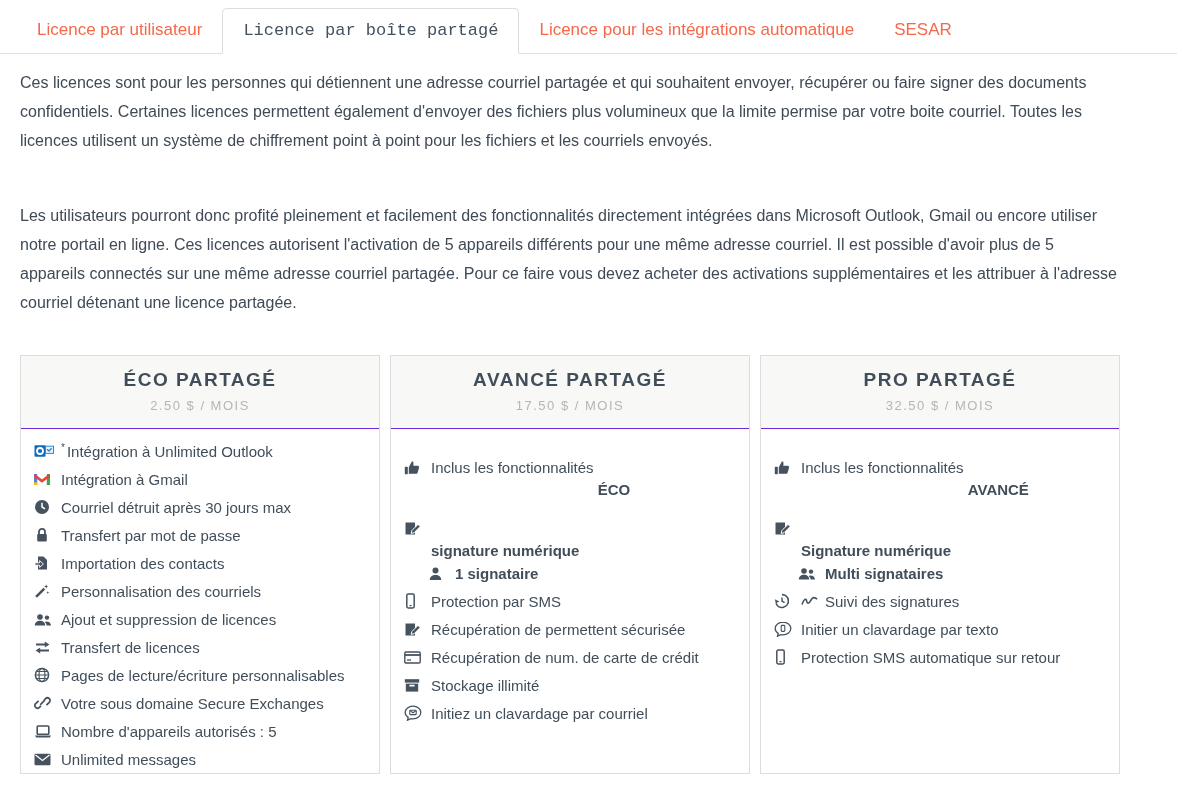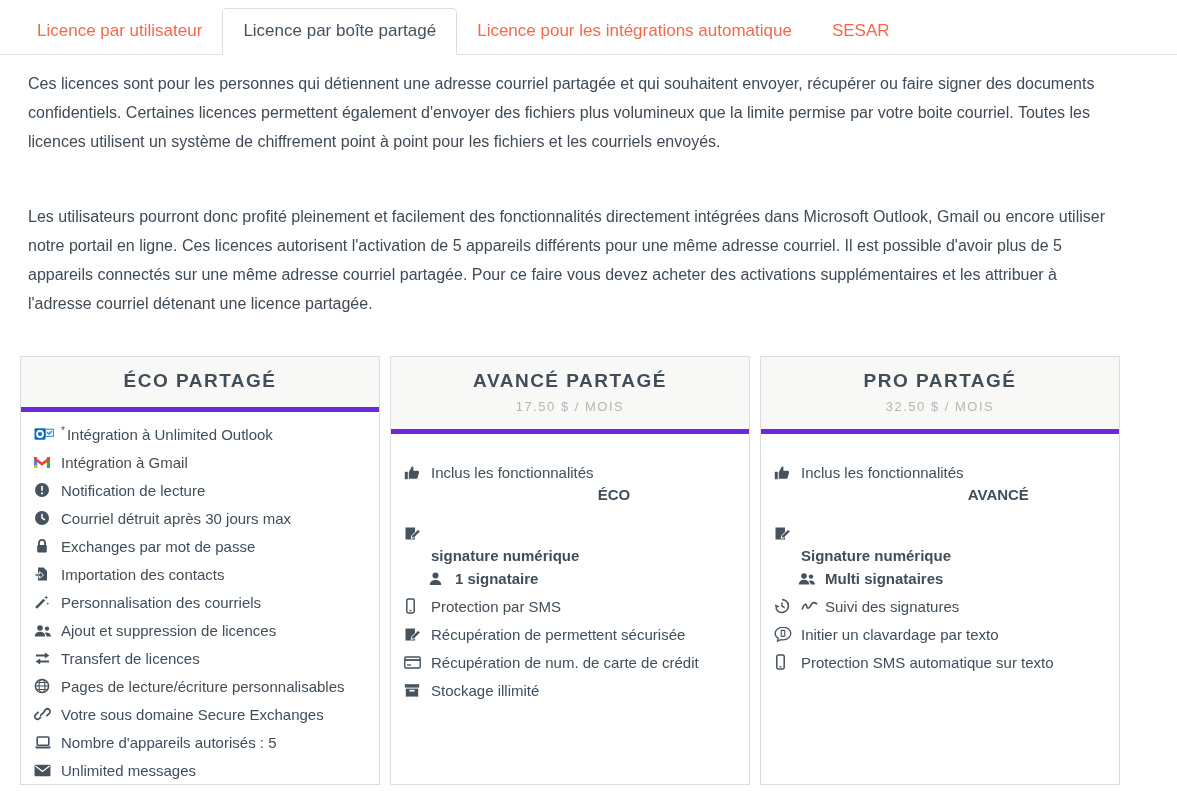--- a/index.html
+++ b/index.html
@@ -30,38 +30,39 @@
     cursor:pointer;
     white-space:nowrap;
   }
   .tab.active{
     color:#44515e;
     background:#fff;
     border:1px solid var(--border);
     border-bottom:1px solid #fff;
     margin-bottom:-1px;
     border-radius:5px 5px 0 0;
+    font-family:Liberation Mono, monospace;
   }
   
   .intro{margin:14px 60px 0 20px;max-width:1100px;}
   .intro p{
-    margin:8px;
+    margin:0;
     font-size:16px;line-height:29px;color:#3f4a56;
   }
   .intro p + p{margin-top:46px;}
   
   .cards{display:flex;gap:10px;margin:38px 0 0 20px;align-items:stretch;}
   .card{
     width:360px;flex:none;
     background:#fff;border:1px solid var(--border);
     display:flex;flex-direction:column;
   }
   .card-header{
     background:var(--header-bg);
-    border-bottom:5px solid #6d28d9;
+    border-bottom:1px solid #6d28d9;
     text-align:center;
     padding:13px 10px 15px;
   }
   .card-title{
     font-size:19px;font-weight:bold;letter-spacing:1.5px;color:#414e5a;
   }
   .card-price{
     margin-top:7px;
     font-size:13px;color:var(--price);letter-spacing:1.5px;
   }
@@ -97,20 +98,21 @@
 
 <div class="intro">
   <p>Ces licences sont pour les personnes qui détiennent une adresse courriel partagée et qui souhaitent envoyer, récupérer ou faire signer des documents confidentiels. Certaines licences permettent également d'envoyer des fichiers plus volumineux que la limite permise par votre boite courriel. Toutes les licences utilisent un système de chiffrement point à point pour les fichiers et les courriels envoyés.</p>
   <p>Les utilisateurs pourront donc profité pleinement et facilement des fonctionnalités directement intégrées dans Microsoft Outlook, Gmail ou encore utiliser notre portail en ligne. Ces licences autorisent l'activation de 5 appareils différents pour une même adresse courriel. Il est possible d'avoir plus de 5 appareils connectés sur une même adresse courriel partagée. Pour ce faire vous devez acheter des activations supplémentaires et les attribuer à l'adresse courriel détenant une licence partagée.</p>
 </div>
 
 <div class="cards">
     <div class="card">
       <div class="card-header">
         <div class="card-title">ÉCO PARTAGÉ</div>
+        <div class="card-price">2.50 $ / MOIS</div>
       </div>
       <div class="features">
         <div class="feature">
           <span class="icon">
             <svg width="20" height="16" viewBox="0 0 20 16">
               <rect x="0.5" y="2.2" width="11" height="11.6" rx="1" fill="#0f6cbd"></rect>
               <circle cx="6" cy="8" r="3" fill="none" stroke="#fff" stroke-width="1.8"></circle>
               <rect x="11.5" y="3.2" width="8" height="7.2" fill="#eaf3fc" stroke="#2b88d8" stroke-width="1"></rect>
               <path d="M13 6.2l2 1.9 2.7-2.8" fill="none" stroke="#2b88d8" stroke-width="1.4"></path>
             </svg>
@@ -126,43 +128,33 @@
               <rect x="0" y="8.8" width="3.2" height="2.7" fill="#fbbc04"></rect>
               <path d="M0 1.5L8 7.5l8-6" fill="none" stroke="#ea4335" stroke-width="2.6"></path>
             </svg>
           </span>
           <span class="txt">Intégration à Gmail</span>
         </div>
         <div class="feature">
           <span class="icon">
             <svg width="16" height="16" viewBox="0 0 16 16">
               <circle cx="8" cy="8" r="7" fill="currentColor"></circle>
-              <rect x="7.2" y="3.8" width="1.6" height="5.2" rx="0.8" fill="#fff"></rect>
-              <circle cx="8" cy="11.3" r="1.1" fill="#fff"></circle>
-            </svg>
-          </span>
-          <span class="txt">Notification de lecture</span>
-        </div>
-        <div class="feature">
-          <span class="icon">
-            <svg width="16" height="16" viewBox="0 0 16 16">
-              <circle cx="8" cy="8" r="7" fill="currentColor"></circle>
               <path d="M8 3.8V8l3 1.9" fill="none" stroke="#fff" stroke-width="1.5"></path>
             </svg>
           </span>
           <span class="txt">Courriel détruit après 30 jours max</span>
         </div>
         <div class="feature">
           <span class="icon">
             <svg width="16" height="16" viewBox="0 0 16 16">
               <path d="M5 7.4V4.8a3 3 0 0 1 6 0v2.6" fill="none" stroke="currentColor" stroke-width="1.8"></path>
               <rect x="3.2" y="7" width="9.6" height="7.6" rx="1" fill="currentColor"></rect>
             </svg>
           </span>
-          <span class="txt">Exchanges par mot de passe</span>
+          <span class="txt">Transfert par mot de passe</span>
         </div>
         <div class="feature">
           <span class="icon">
             <svg width="16" height="16" viewBox="0 0 16 16">
               <path d="M4 1.5h5.5L13 5v9.5H4z" fill="currentColor"></path>
               <path d="M1 7.8h4.6V5.6L9.4 9 5.6 12.4v-2.2H1z" fill="currentColor" stroke="#fff" stroke-width="0.9"></path>
             </svg>
           </span>
           <span class="txt">Importation des contacts</span>
         </div>
@@ -301,20 +293,30 @@
         <div class="feature">
           <span class="icon">
             <svg width="16" height="15" viewBox="0 0 16 15">
               <rect x="0.8" y="1.2" width="14.4" height="3.4" fill="currentColor"></rect>
               <path d="M1.8 5.6h12.4v8H1.8z" fill="currentColor"></path>
               <rect x="5.4" y="6.8" width="5.2" height="1.6" rx="0.5" fill="#fff"></rect>
             </svg>
           </span>
           <span class="txt">Stockage illimité</span>
         </div>
+        <div class="feature">
+          <span class="icon">
+            <svg width="18" height="16" viewBox="0 0 18 16">
+              <path d="M9 1.2c-4.3 0-7.8 2.8-7.8 6.3 0 2 1.2 3.8 3 4.9l-.7 2.8 3.3-1.6c.7.1 1.4.2 2.2.2 4.3 0 7.8-2.8 7.8-6.3S13.3 1.2 9 1.2z" fill="none" stroke="currentColor" stroke-width="1.3"></path>
+              <rect x="5.8" y="5.2" width="6.4" height="4.4" rx="0.6" fill="none" stroke="currentColor" stroke-width="1.1"></rect>
+              <path d="M6 5.6l3 2.2 3-2.2" fill="none" stroke="currentColor" stroke-width="1.1"></path>
+            </svg>
+          </span>
+          <span class="txt">Initiez un clavardage par courriel</span>
+        </div>
       </div>
     </div>
     <div class="card">
       <div class="card-header">
         <div class="card-title">PRO PARTAGÉ</div>
         <div class="card-price">32.50 $ / MOIS</div>
       </div>
       <div class="features">
         <div class="feature">
           <span class="icon">
@@ -370,17 +372,17 @@
           </span>
           <span class="txt">Initier un clavardage par texto</span>
         </div>
         <div class="feature">
           <span class="icon">
             <svg width="13" height="16" viewBox="0 0 13 16">
               <rect x="2.8" y="1" width="7.4" height="14" rx="1.4" fill="none" stroke="currentColor" stroke-width="1.5"></rect>
               <path d="M5.5 12.6h2" stroke="currentColor" stroke-width="1.3"></path>
             </svg>
           </span>
-          <span class="txt">Protection SMS automatique sur texto</span>
+          <span class="txt">Protection SMS automatique sur retour</span>
         </div>
       </div>
     </div>
   </div>
 
 </body></html>

